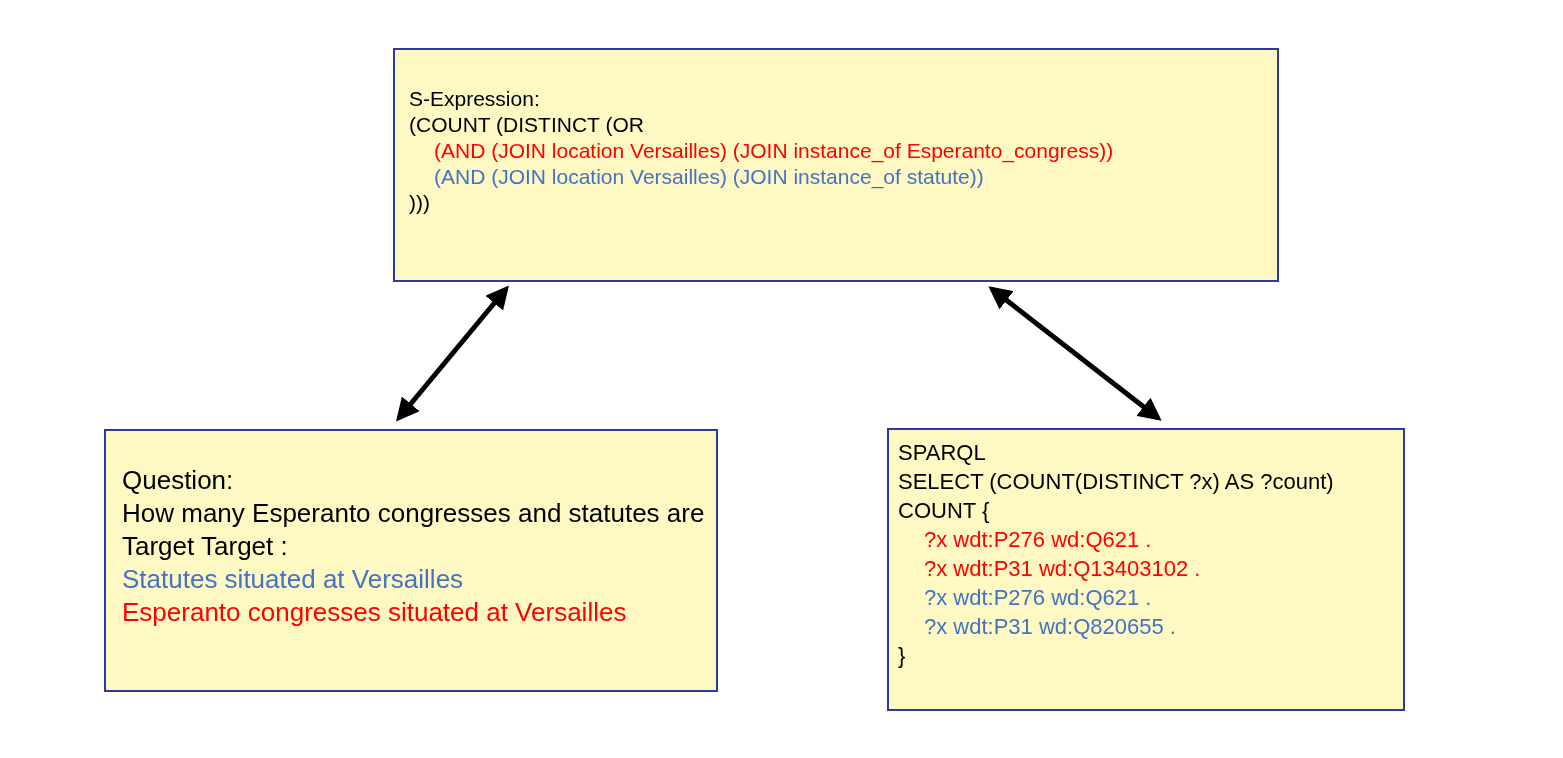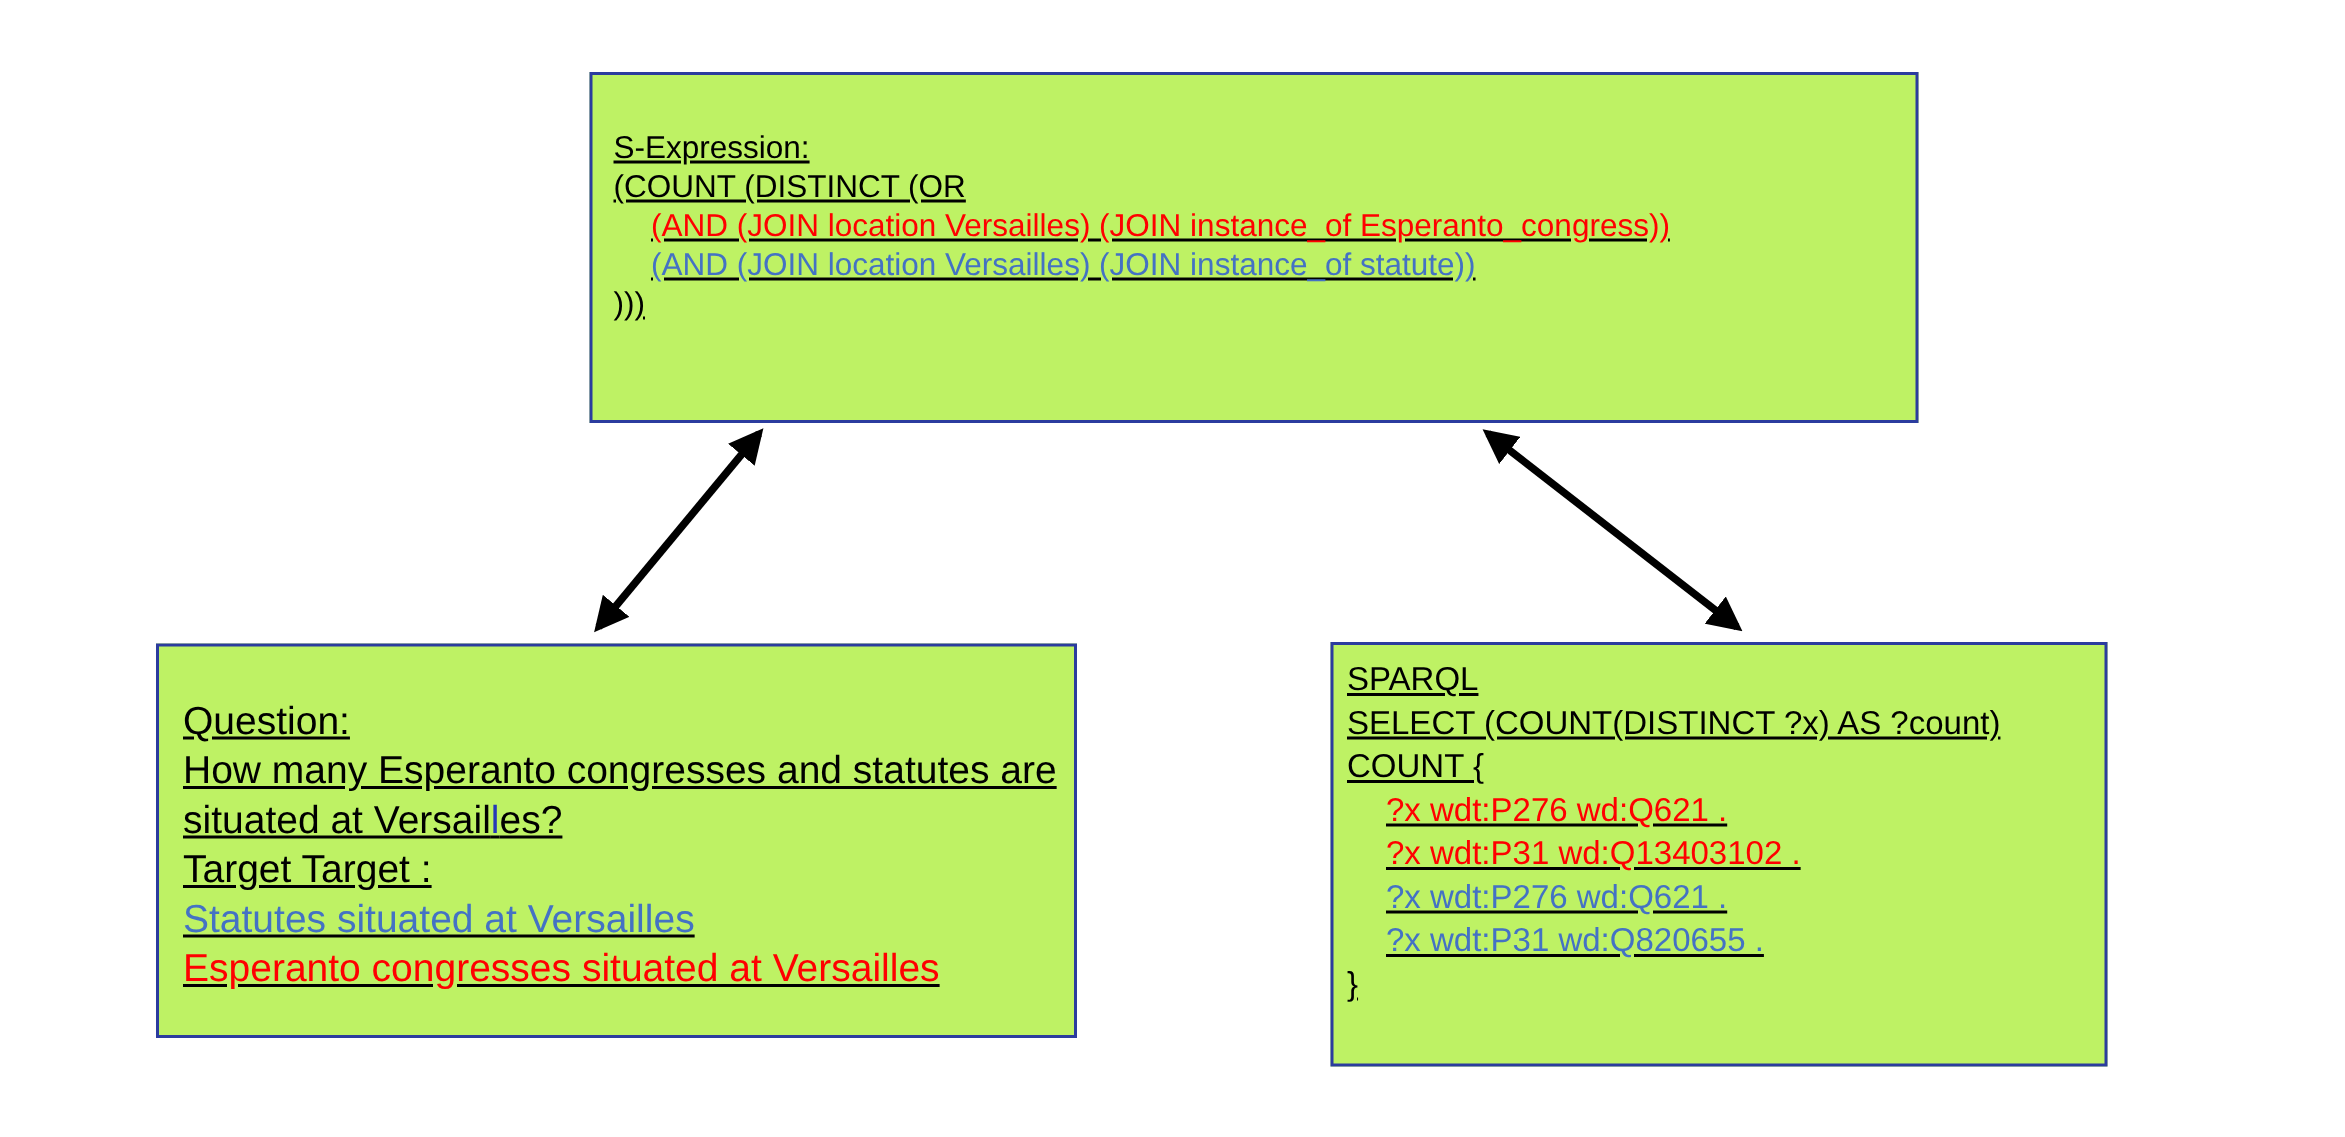--- a/index.html
+++ b/index.html
@@ -11,23 +11,22 @@
     position: relative;
     width: 1563px;
     height: 758px;
     overflow: hidden;
     font-family: "Liberation Sans", sans-serif;
     color: #000000;
   }
   .box {
     position: absolute;
     box-sizing: border-box;
-    background: #bef264;
+    background: #fef9c3;
     border: 2px solid var(--border, #2b3c9e);
-    text-decoration: underline;
   }
   #sexpr-box {
     left: 393px; top: 48px;
     width: 886px; height: 234px;
     padding: 36px 10px 0 14px;
     font-size: 21px;
     line-height: 26px;
   }
   #question-box {
     left: 104px; top: 429px;
@@ -64,21 +63,20 @@
   <div class="line" data-color="black">S-Expression:</div>
   <div class="line" data-color="black">(COUNT (DISTINCT (OR</div>
   <div class="line indent-1" data-color="red">(AND (JOIN location Versailles) (JOIN instance_of Esperanto_congress))</div>
   <div class="line indent-1" data-color="blue">(AND (JOIN location Versailles) (JOIN instance_of statute))</div>
   <div class="line" data-color="black">)))</div>
 </div>
 
 <div class="box" id="question-box">
   <div class="line">Question:</div>
   <div class="line">How many Esperanto congresses and statutes are</div>
-  <div class="line"><span>situated at Versail</span><span class="cursor-l">l</span><span>es?</span></div>
   <div class="line">Target Target :</div>
   <div class="line" data-color="blue">Statutes situated at Versailles</div>
   <div class="line" data-color="red">Esperanto congresses situated at Versailles</div>
 </div>
 
 <div class="box" id="sparql-box">
   <div class="line" data-color="black">SPARQL</div>
   <div class="line" data-color="black">SELECT (COUNT(DISTINCT ?x) AS ?count)</div>
   <div class="line" data-color="black">COUNT {</div>
   <div class="line indent-1" data-color="red">?x wdt:P276 wd:Q621 .</div>

